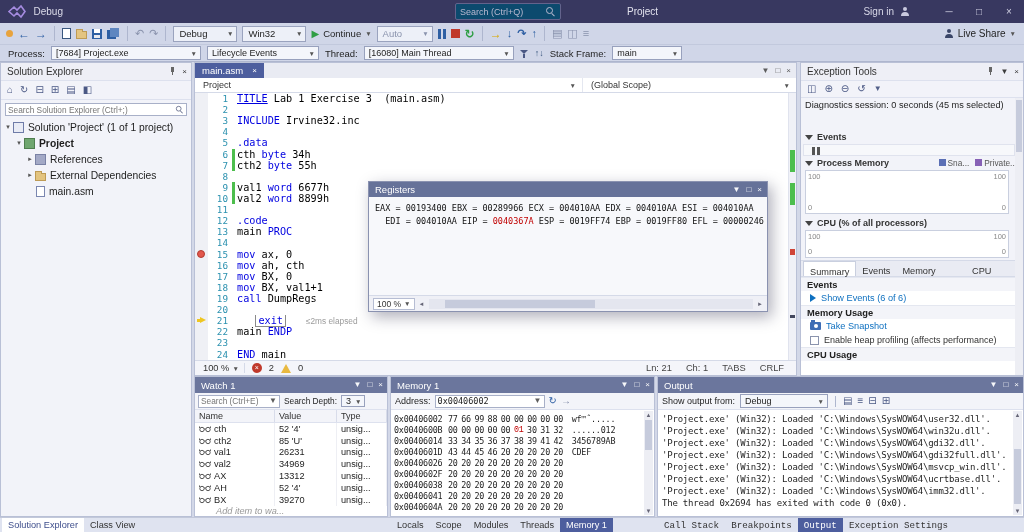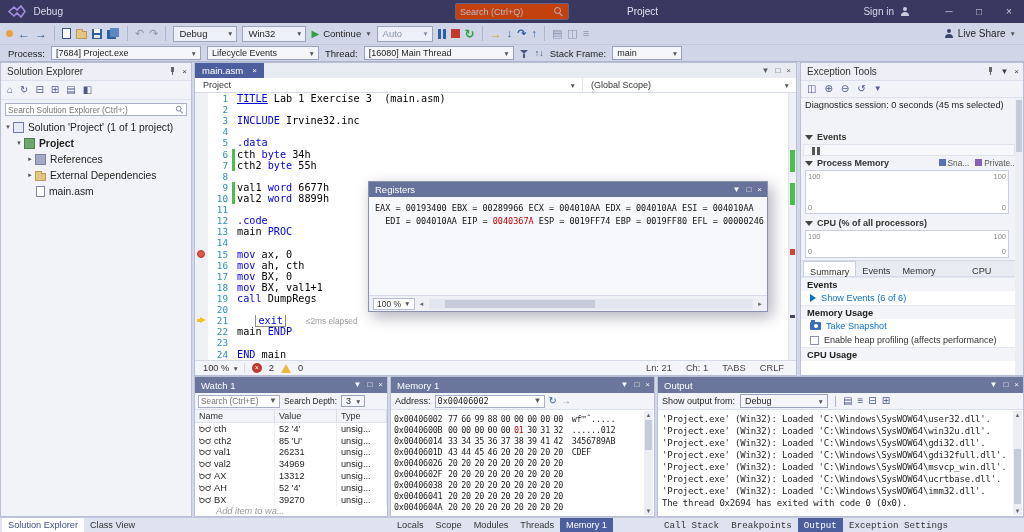--- a/index.html
+++ b/index.html
@@ -5,21 +5,21 @@
 *{margin:0;padding:0;box-sizing:border-box;}
 html,body{width:1024px;height:532px;overflow:hidden;}
 body{font-family:"Liberation Sans","DejaVu Sans",sans-serif;font-size:10.5px;color:#1e1e1e;}
 #root{position:relative;width:1024px;height:532px;background:#D3D8E8;overflow:hidden;}
 
 
 #titlebar{position:absolute;left:0;top:0;width:1024px;height:23px;background:#383860;display:flex;align-items:center;color:#D8D8E8;}
 .vslogo{width:18px;height:15px;margin:0 4px 0 8px;flex:none;}
 #menu-bar{display:flex;max-width:424px;overflow:hidden;white-space:nowrap;flex-direction:column;}
 .menu-item{padding:0 3.5px;font-size:10px;line-height:23px;color:#DCDCEA;}
-#tb-search{position:absolute;left:455px;top:3px;width:114px;height:17px;background:#c2410c;border:1px solid #63638C;border-radius:2px;display:flex;align-items:center;}
+#tb-search{position:absolute;left:455px;top:3px;width:106px;height:17px;background:#0c4a6e;border:1px solid #63638C;border-radius:2px;display:flex;align-items:center;}
 #tb-search input{flex:1;min-width:0;background:transparent;border:none;outline:none;color:#C4C4DA;font-size:9px;padding:0 4px;font-family:inherit;}
 #tb-search input::placeholder{color:#B9B9D0;}
 .mag{position:relative;width:9px;height:9px;flex:none;color:#B9B9D0;}
 .mag::before{content:"";position:absolute;left:0;top:0;width:5px;height:5px;border:1.3px solid currentColor;border-radius:50%;}
 .mag::after{content:"";position:absolute;left:5.5px;top:5.5px;width:3.5px;height:1.4px;background:currentColor;transform:rotate(45deg);transform-origin:0 0;}
 #tb-search .mag{margin-right:5px;}
 #win-title{position:absolute;left:627px;top:0;line-height:23px;font-size:10px;color:#E2E2EE;}
 #tb-right{position:absolute;right:0;top:0;height:23px;display:flex;align-items:center;}
 #signin{font-size:10px;margin-right:6px;}
 .person{position:relative;width:10px;height:10px;color:#C9C9DE;}
@@ -187,21 +187,21 @@
 
 
 #memory{left:390px;top:376px;width:265px;height:141px;}
 #mem-toolbar{position:absolute;left:0;top:16px;width:263px;height:17px;background:#F3F4F9;border-bottom:1px solid #DDE1EE;display:flex;align-items:center;padding:0 4px;gap:4px;font-size:9px;}
 #mem-addr{width:110px;flex:none;}
 #mem-addr input{font-family:"DejaVu Sans Mono","Liberation Mono",monospace;font-size:8.5px;color:#222;}
 #mem-rows{position:absolute;left:3px;top:36px;width:244px;height:101px;overflow:hidden;}
 .mrow{display:flex;height:11px;align-items:center;font-family:"DejaVu Sans Mono","Liberation Mono",monospace;font-size:8.4px;letter-spacing:-0.2px;color:#222;white-space:pre;}
 .maddr{width:54px;flex:none;}
 .mb{margin-right:3.5px;}
-.mb.red{color:#C00000;}
+.mb.red{color:#C00000;font-family:Liberation Mono, monospace;}
 .masc{margin-left:5px;}
 .vscroll{position:absolute;right:1px;top:34px;width:9px;height:104px;background:#EDEEF4;font-size:6px;color:#667;text-align:center;}
 .vscroll .thumb{position:absolute;left:1px;top:9px;width:7px;height:30px;background:#C6CBDC;}
 .vscroll .a1{position:absolute;top:1px;left:0;width:100%;}
 .vscroll .a2{position:absolute;bottom:1px;left:0;width:100%;}
 
 
 #output{left:657px;top:376px;width:367px;height:141px;}
 #out-toolbar{position:absolute;left:0;top:16px;width:365px;height:17px;background:#F3F4F9;border-bottom:1px solid #DDE1EE;display:flex;align-items:center;padding:0 4px;gap:5px;font-size:9px;}
 #out-log{position:absolute;left:4px;top:36px;width:350px;height:101px;overflow:hidden;}

